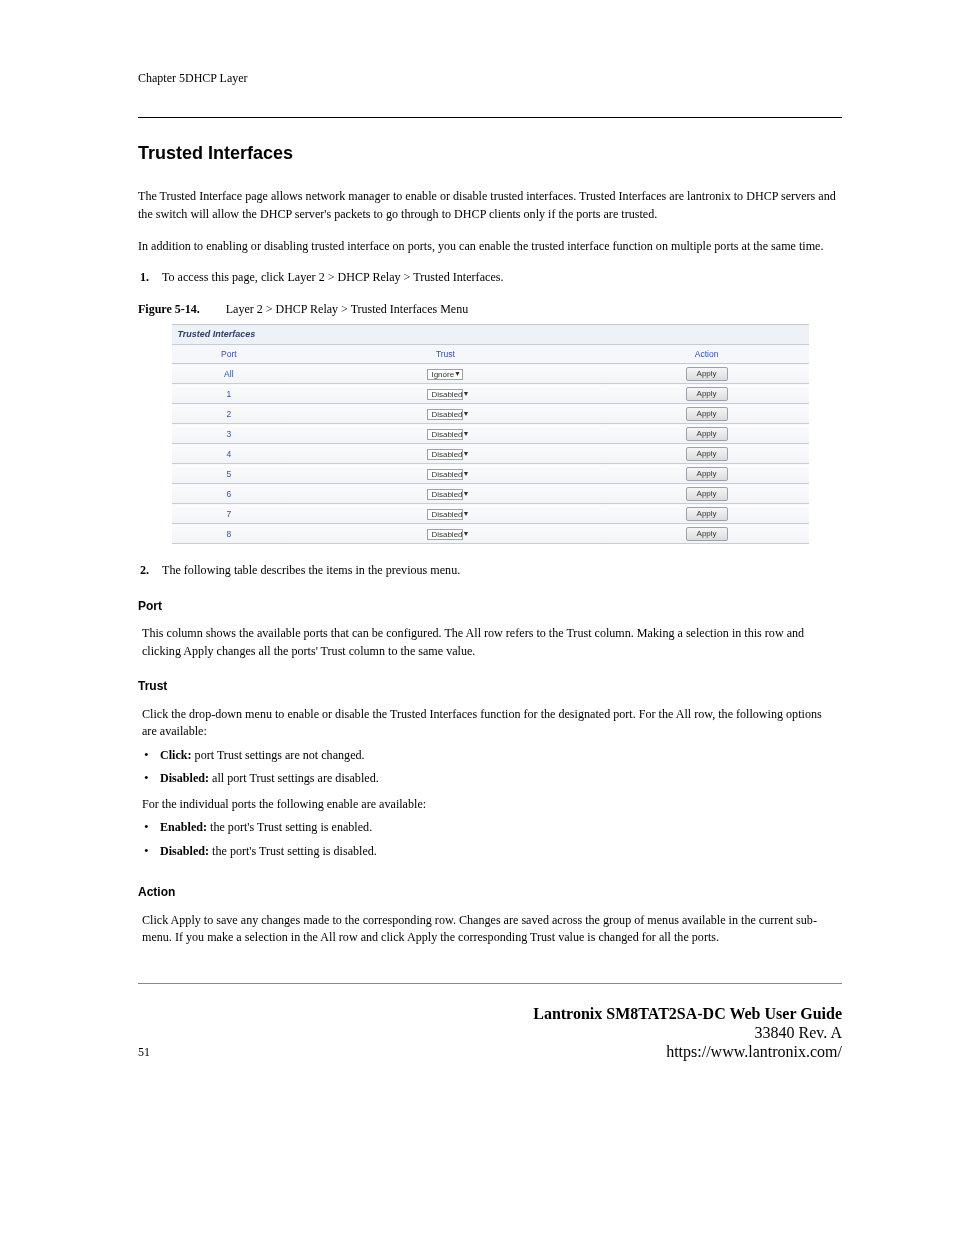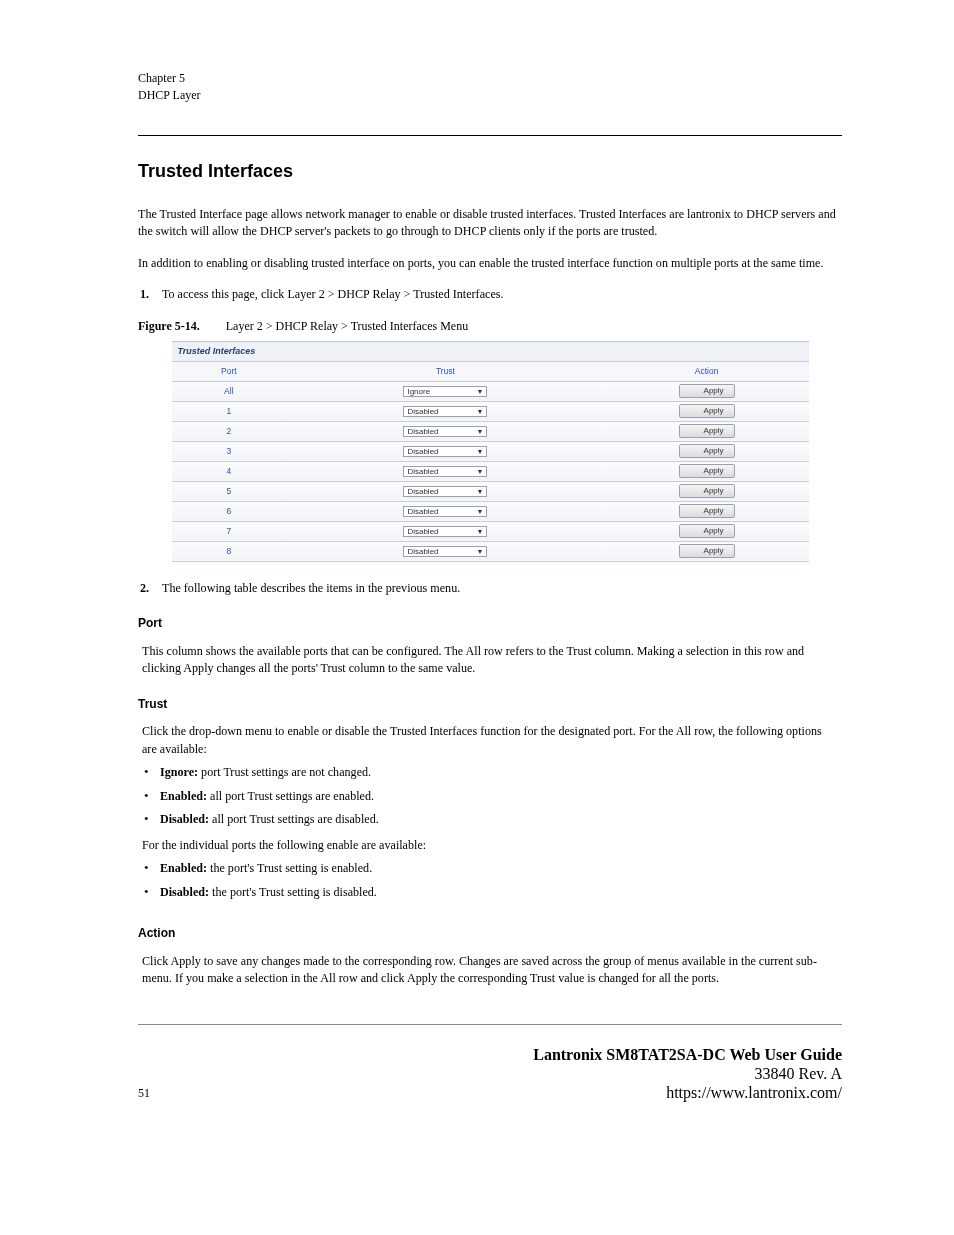--- a/index.html
+++ b/index.html
@@ -1,34 +1,34 @@
 <!DOCTYPE html>
 <html><head>
 <meta charset="utf-8">
 <style>
   html, body { margin:0; padding:0; background:#fff; font-family:"Times New Roman", Times, serif; color:#000; width:954px; }
   .page { width:954px; box-sizing:border-box; padding:70px 112px 60px 138px; font-size:12.1px; line-height:1.45; }
   .hr-top { border:none; border-top:1px solid #000; margin:30px 0 22px 0; }
-  .chapter-line { display:flex; justify-content:flex-start; font-size:12px;flex-direction:column; }
+  .chapter-line { display:flex; justify-content:flex-start; font-size:12px; }
   .h1 { font-family:Arial, Helvetica, sans-serif; font-weight:bold; font-size:18px; margin:8px 0 22px 0; }
   .body-text p { margin:0 0 14px 0; }
   .numbered { margin:6px 0 14px 0; padding:0; list-style:none; counter-reset:step; }
   .numbered > li { counter-increment:step; margin:0 0 10px 0; padding-left:24px; position:relative; }
   .numbered > li::before { content: counter(step) "."; position:absolute; left:2px; top:0; font-weight:bold; }
   .fig-label { font-size:12px; display:flex; gap:26px; margin:14px 0 6px 0; }
   .fig-label .fig-num { font-weight:bold; }
   .fig-wrap { margin:6px 0 18px 0; }
   .gui-table { width:637px; margin:0 auto; border-collapse:collapse; font-family:Tahoma, Arial, sans-serif; font-size:8.5px; color:#333; }
   .gui-title-row td { background:#eef2f7; padding:3px 6px; font-style:italic; font-weight:bold; color:#2a3f6f; font-size:9px; border-top:1px solid #bfc9d6; }
   .gui-head td { background:#f5f7fb; color:#2a52be; text-align:center; padding:3px 2px; border-top:1px solid #c4ccd7; border-bottom:1px solid #c4ccd7; font-size:8.5px; }
   .gui-row td { border-bottom:1px solid #c7cdd6; padding:2px 2px; text-align:center; height:15px; background:linear-gradient(#fcfcfd,#f1f3f6);margin-top:24px; }
   .gui-row td.port { color:#2a52be; }
-  .mini-select { display:inline-flex; align-items:center; justify-content:space-between; width:84px; height:11px; background:#fff; border:1px solid #9aa3ad; font-size:8px; padding:0 3px; box-sizing:border-box; }
+  .mini-select { display:inline-flex; align-items:center; justify-content:space-between; width:36px; height:11px; background:#fff; border:1px solid #9aa3ad; font-size:8px; padding:0 3px; box-sizing:border-box; }
   .mini-select .caret { font-size:7px; color:#333; }
-  .mini-btn { display:inline-block; width:40px; height:12px; line-height:11px; font-size:8px; color:#333; background:linear-gradient(#f6f6f6,#dcdcdc); border:1px solid #9aa3ad; border-radius:2px;padding-left:14px; }
+  .mini-btn { display:inline-block; width:40px; height:12px; line-height:11px; font-size:8px; color:#333; background:linear-gradient(#f6f6f6,#dcdcdc); border:1px solid #9aa3ad; border-radius:2px; }
   .section-title { font-family:Arial, Helvetica, sans-serif; font-weight:bold; font-size:12px; margin:18px 0 8px 0; }
   .desc-row { display:flex; margin:10px 4px; }
   .desc-body { flex:1; }
   .bullets { margin:6px 0 0 0; padding:0; list-style:none; }
   .bullets li { padding-left:18px; position:relative; margin:6px 0; }
   .bullets li::before { content:"•"; position:absolute; left:2px; top:-1px; font-size:13px; }
   .bullets li .opt { font-weight:bold; }
   .footer { display:flex; justify-content:space-between; align-items:flex-end; font-size:12px; padding-top:14px; }
   .footer .title-block { text-align:right; font-size:16px; line-height:1.2; }
   .footer .title-block .t1 { font-weight:bold; }
@@ -159,22 +159,21 @@
   <div class="section-title">Port</div>
   <div class="desc-row">
       <div class="desc-body">This column shows the available ports that can be configured. The All row refers to the Trust column. Making a selection in this row and clicking Apply changes all the ports' Trust column to the same value.</div>
     </div>
 
   <div class="section-title">Trust</div>
   <div class="desc-row">
       <div class="desc-body">
     <span>Click the drop-down menu to enable or disable the Trusted Interfaces function for the designated port. For the All row, the following options are available:</span>
     <ul class="bullets" id="trust-opts">
-          <li><span class="opt">Ignore:</span> port Trust settings are not changed.</li>
-          <li><span class="opt">Enabled:</span> all port Trust settings are enabled.</li>
+          <li><span class="opt">Click:</span> port Trust settings are not changed.</li>
           <li><span class="opt">Disabled:</span> all port Trust settings are disabled.</li>
         </ul>
     <div style="margin-top:8px">For the individual ports the following enable are available:</div>
     <ul class="bullets" id="trust-opts2">
           <li><span class="opt">Enabled:</span> the port's Trust setting is enabled.</li>
           <li><span class="opt">Disabled:</span> the port's Trust setting is disabled.</li>
         </ul>
   </div>
     </div>
 

